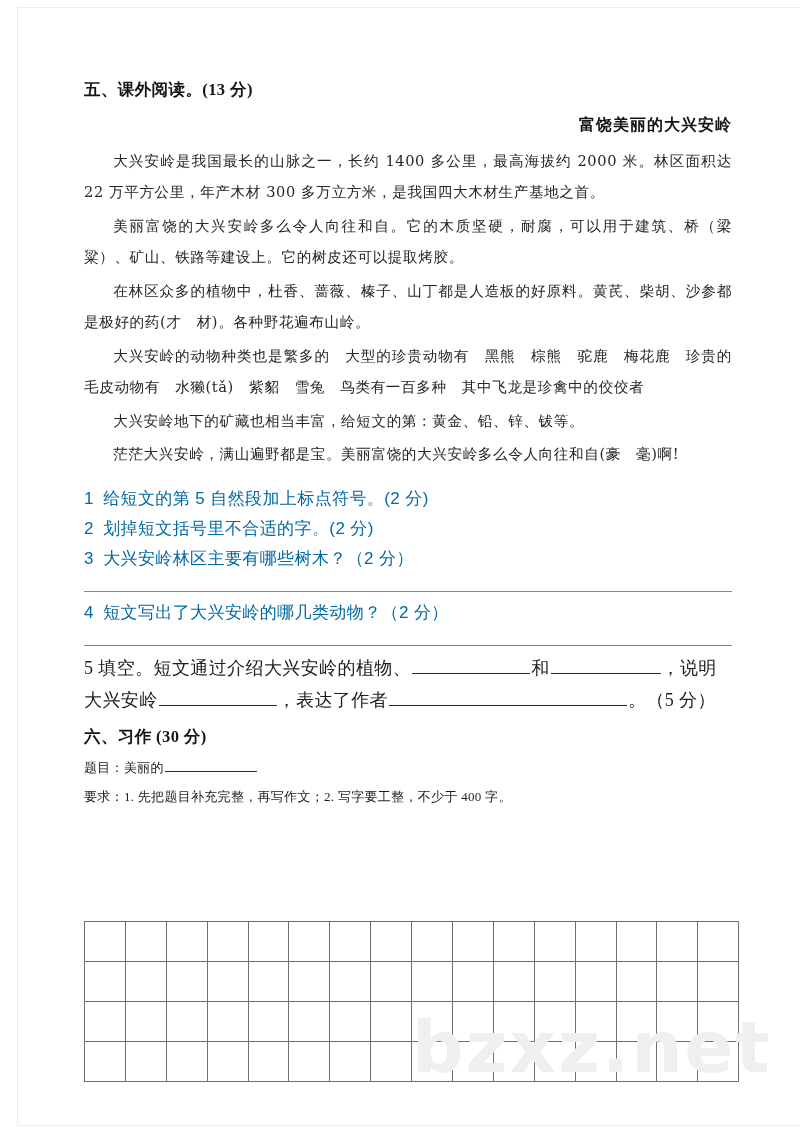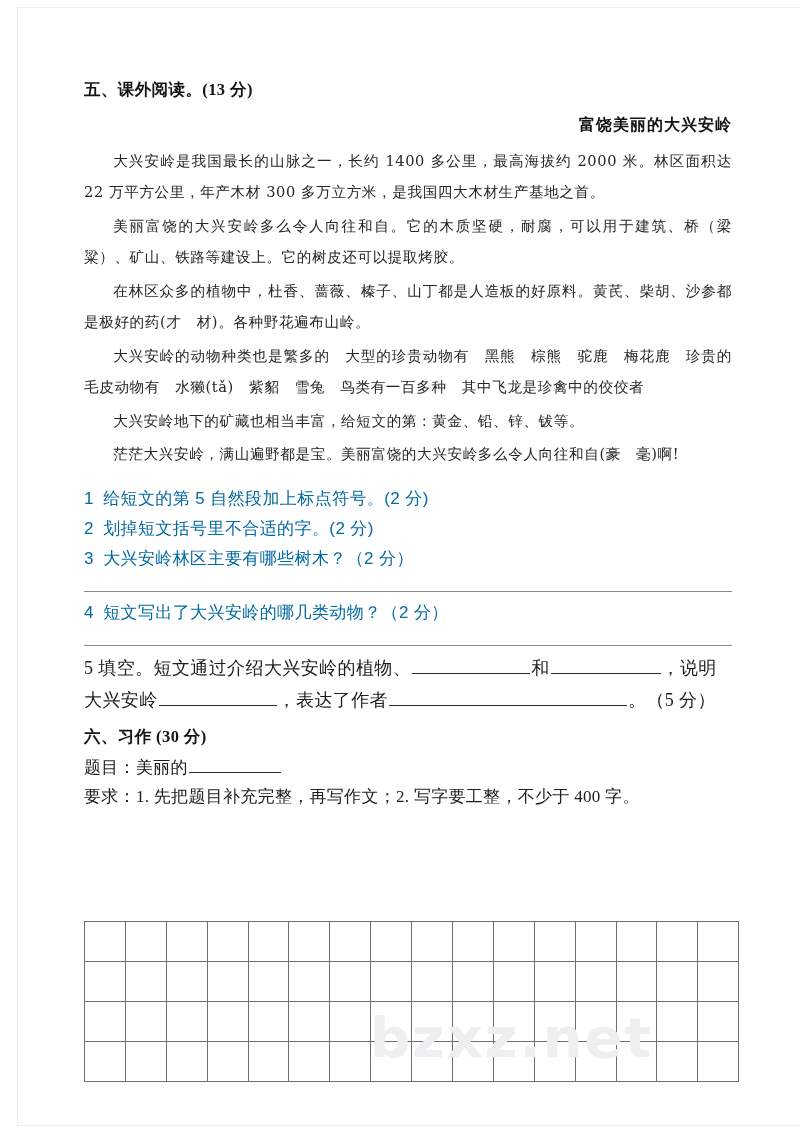--- a/index.html
+++ b/index.html
@@ -127,21 +127,21 @@
   
   .compose-head {
     font-weight: bold;
     font-size: 16.5px;
     letter-spacing: 0.4px;
     color: #141414;
     margin: 10px 0 5px 0;
   }
   .compose-line {
     font-family: "Liberation Serif", "DejaVu Serif", serif;
-    font-size: 17px;
+    font-size: 13px;
     line-height: 29px;
     letter-spacing: 0.3px;
     color: #1d1d1d;
     margin: 0;
   }
 
   
   .grid-wrap {
     position: absolute;
     left: 72px;
@@ -159,28 +159,29 @@
     height: 39px;
     padding: 0;
   }
 
   
   .watermark {
     position: absolute;
     left: 358px;
     top: 1005px;
     font-family: "DejaVu Sans", "Liberation Sans", sans-serif;
-    font-size: 56px;
+    font-size: 72px;
     font-weight: bold;
     letter-spacing: 2px;
     color: #efeff1;
     pointer-events: none;
     user-select: none;
     white-space: nowrap;
     z-index: 5;
+    padding-left: 42px;
   }
 </style>
 </head>
 <body>
 
 <div class="sheet">
 
   <div class="page-frame"></div>
 
   <div class="content">

